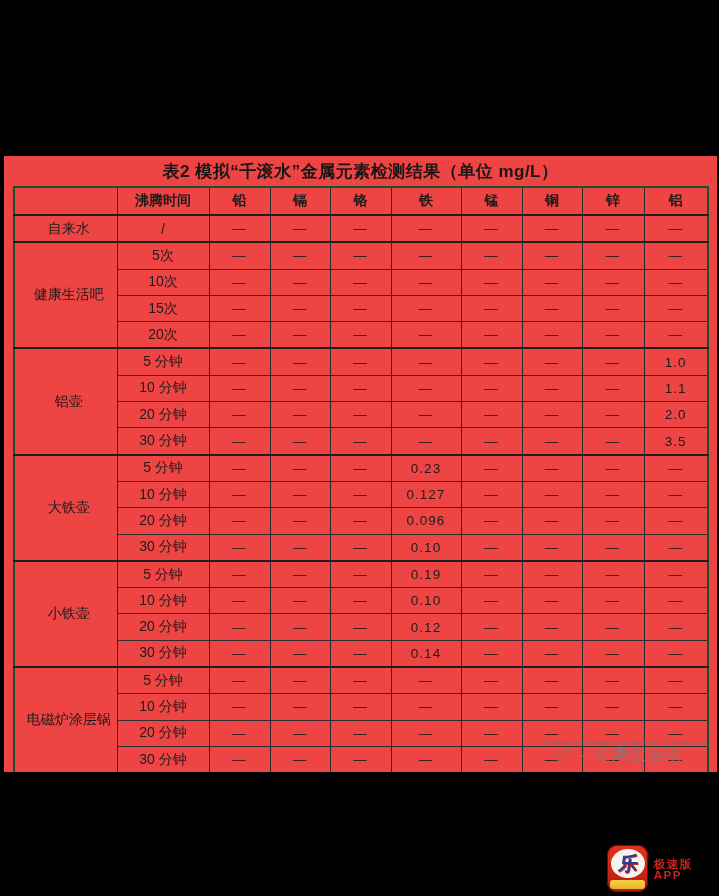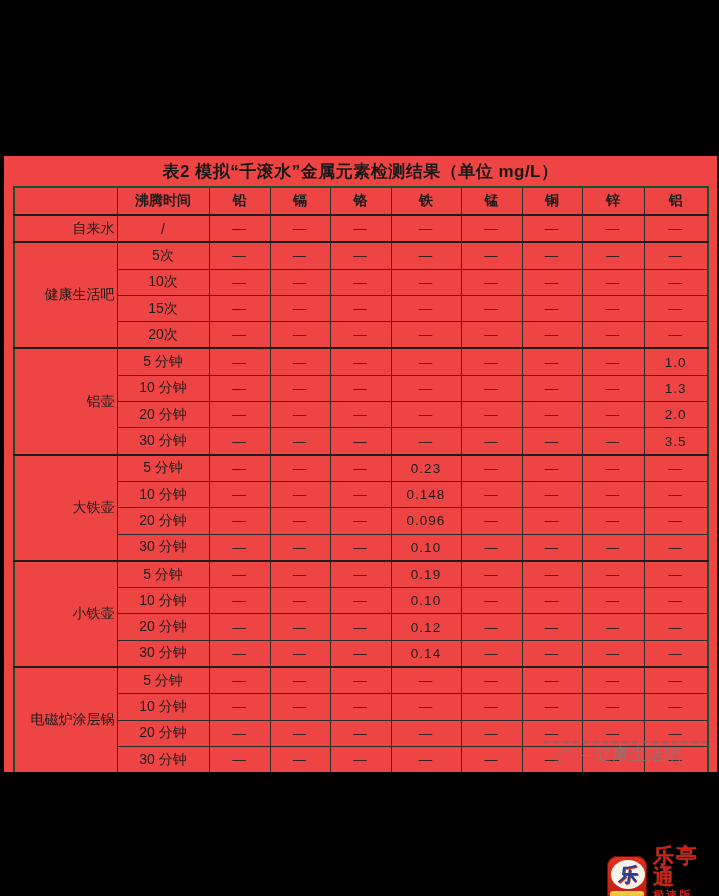--- a/index.html
+++ b/index.html
@@ -27,21 +27,21 @@
     border:2px solid #14532d;
   }
   .results th, .results td {
     border:1px solid #2c2c2c;
     font-size:14px; color:#1c1c1c; text-align:center;
     height:25.3px; padding:0 2px; overflow:hidden; white-space:nowrap;
     font-weight:400; background:transparent;
   }
   .results th { font-weight:600; height:26px; }
   .results tr.group-start td { border-top:2px solid #1d1d1d; }
-  .results td.group-name { text-align:right; padding-left:8px; }
+  .results td.group-name { text-align:center; padding-left:8px; }
   .results td.num { font-size:13.5px; letter-spacing:1px; }
 
   .watermark {
     position:absolute; left:552px; top:744px; z-index:3;
     display:flex; align-items:center; gap:3px;
     color:rgba(125,125,125,0.78); font-size:16.5px; letter-spacing:1px;
     white-space:nowrap;
   }
   .wm-swirl { width:22px; height:20px; opacity:0.7; }
   .wm-dashline {
@@ -189,21 +189,21 @@
         </tr>
         <tr>
           <td>10 分钟</td>
           <td class="num">—</td>
           <td class="num">—</td>
           <td class="num">—</td>
           <td class="num">—</td>
           <td class="num">—</td>
           <td class="num">—</td>
           <td class="num">—</td>
-          <td class="num">1.3</td>
+          <td class="num">1.1</td>
         </tr>
         <tr>
           <td>20 分钟</td>
           <td class="num">—</td>
           <td class="num">—</td>
           <td class="num">—</td>
           <td class="num">—</td>
           <td class="num">—</td>
           <td class="num">—</td>
           <td class="num">—</td>
@@ -230,21 +230,21 @@
           <td class="num">—</td>
           <td class="num">—</td>
           <td class="num">—</td>
           <td class="num">—</td>
         </tr>
         <tr>
           <td>10 分钟</td>
           <td class="num">—</td>
           <td class="num">—</td>
           <td class="num">—</td>
-          <td class="num">0.148</td>
+          <td class="num">0.127</td>
           <td class="num">—</td>
           <td class="num">—</td>
           <td class="num">—</td>
           <td class="num">—</td>
         </tr>
         <tr>
           <td>20 分钟</td>
           <td class="num">—</td>
           <td class="num">—</td>
           <td class="num">—</td>
@@ -372,16 +372,15 @@
 <div class="letterbox bar-bottom"></div>
 
 <div class="applogo">
   <div class="app-icon">
     <div class="app-icon-core">
       <span class="app-icon-glyph">乐</span>
     </div>
     <div class="app-icon-ribbon"></div>
   </div>
   <div class="app-text">
-    <span class="app-name">乐亭通</span>
     <span class="app-sub">极速版APP</span>
   </div>
 </div>
 
 </body></html>

